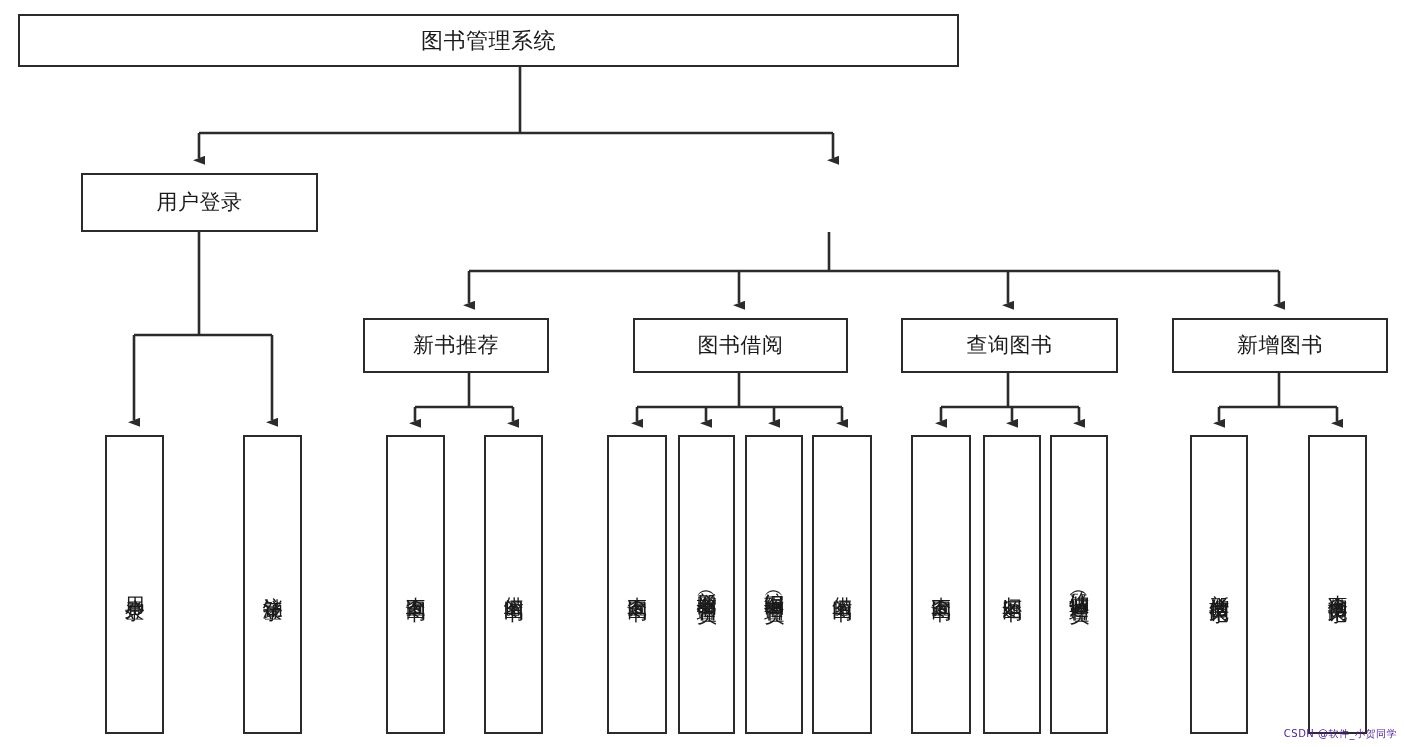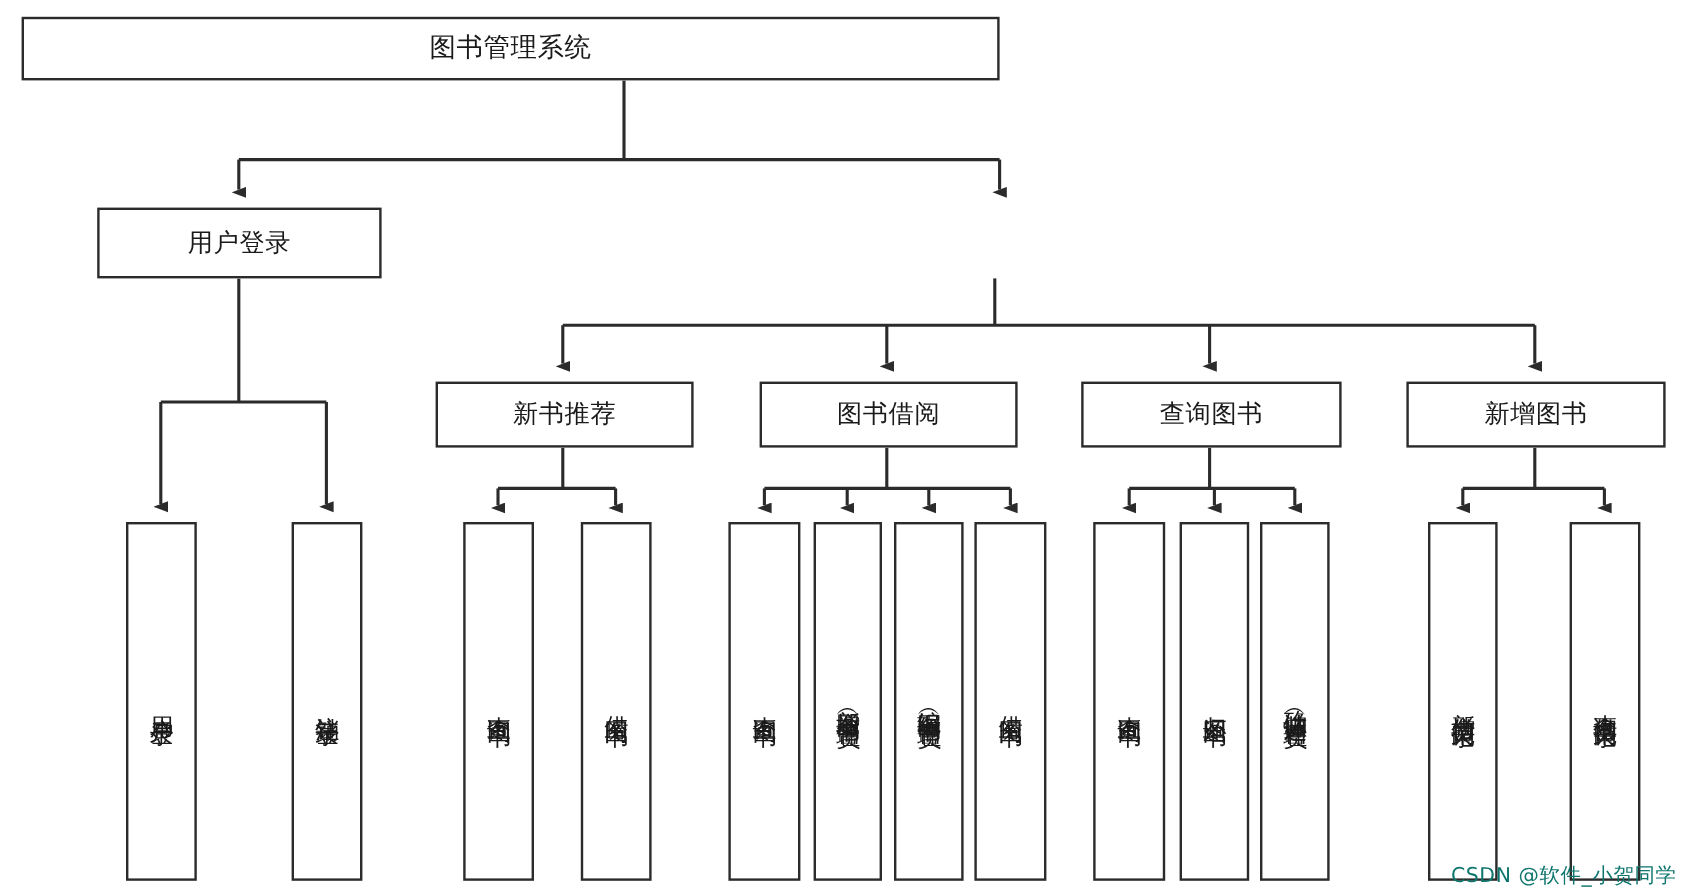--- a/index.html
+++ b/index.html
@@ -57,22 +57,22 @@
     text-orientation: upright;
     font-size: 20px;
     line-height: 1.08;
     letter-spacing: 2px;
     white-space: nowrap;
   }
   #watermark {
     position: absolute;
     right: 8px;
     bottom: 6px;
-    font-size: 17px;
-    color: #0f766e;
+    font-size: 10px;
+    color: #4c1d95;
     letter-spacing: 0.5px;
     white-space: nowrap;
   }
 </style>
 </head>
 <body>
 
 <div id="canvas">
 
   <svg id="edges" viewBox="0 0 1405 747" xmlns="http://www.w3.org/2000/svg">
@@ -118,29 +118,29 @@
       <path d="M1012,407 L1012,421" marker-end="url(#arrow)"></path>
       <path d="M1079,407 L1079,421" marker-end="url(#arrow)"></path>
 
       <path d="M1279,373 L1279,407"></path>
       <path d="M1219,407 L1337,407"></path>
       <path d="M1219,407 L1219,421" marker-end="url(#arrow)"></path>
       <path d="M1337,407 L1337,421" marker-end="url(#arrow)"></path>
     </g>
   </svg>
 
-  <div class="node root horiz" style="left:18px; top:14px; width:815px; height:53px;">
+  <div class="node root horiz" style="left:18px; top:14px; width:941px; height:53px;">
     <span class="label">图书管理系统</span>
   </div>
 
   <div class="node horiz" style="left:81px; top:173px; width:237px; height:59px;">
     <span class="label">用户登录</span>
   </div>
 
-  <div class="node horiz" style="left:363px; top:318px; width:215px; height:55px;">
+  <div class="node horiz" style="left:363px; top:318px; width:186px; height:55px;">
     <span class="label">新书推荐</span>
   </div>
   <div class="node horiz" style="left:633px; top:318px; width:215px; height:55px;">
     <span class="label">图书借阅</span>
   </div>
   <div class="node horiz" style="left:901px; top:318px; width:217px; height:55px;">
     <span class="label">查询图书</span>
   </div>
   <div class="node horiz" style="left:1172px; top:318px; width:216px; height:55px;">
     <span class="label">新增图书</span>

